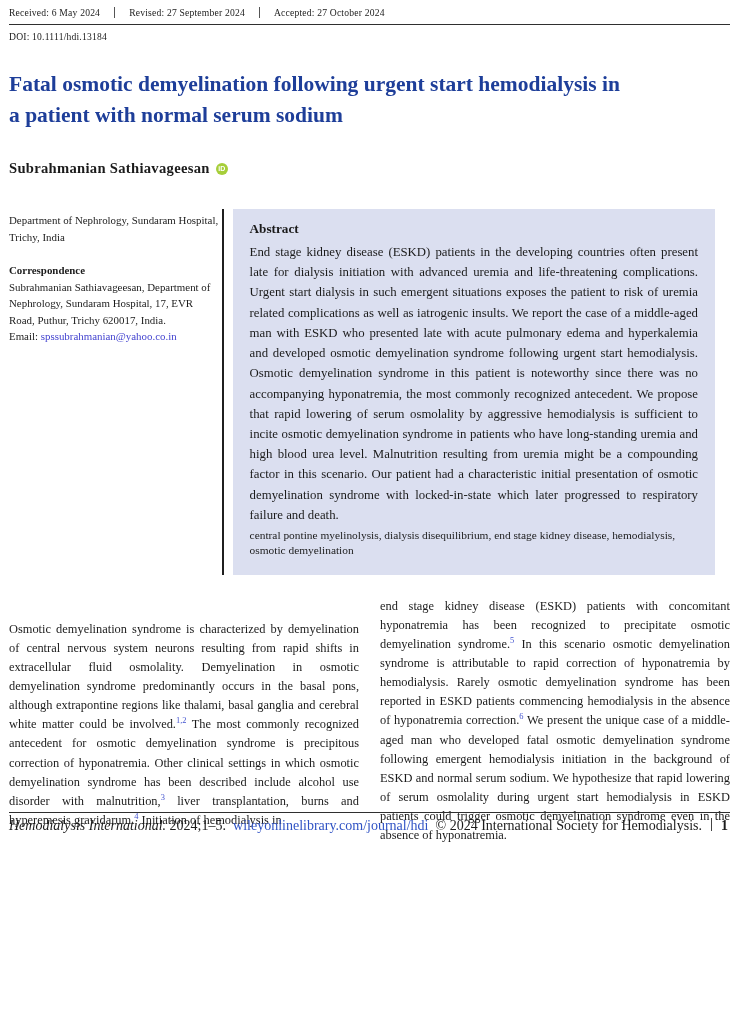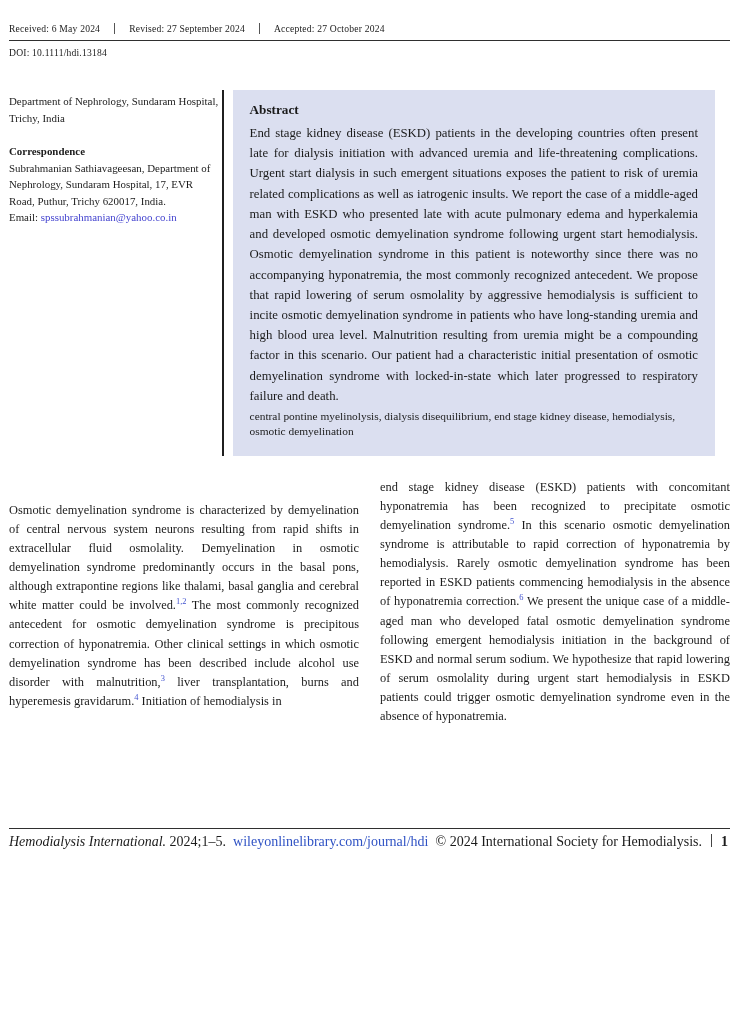--- a/index.html
+++ b/index.html
@@ -1,20 +1,20 @@
 <!DOCTYPE html>
 <html><head>
 <meta charset="utf-8">
 <style>
   * { margin:0; padding:0; box-sizing:border-box; }
   html,body { background:#ffffff; }
   .page {
     position:relative;
     width:739px; height:843px;
-    margin:16px auto;
+    margin:0 auto;
     background:#ffffff;
     font-family:"Liberation Serif","DejaVu Serif",serif;
     color:#1b1b1b;
     overflow:hidden;
     border-radius:8px;
   }
   .content { padding:0 9px; }
 
   
   .top-meta {
@@ -130,21 +130,26 @@
 
     <div class="top-meta">
       <span class="meta-item">Received: 6 May 2024</span>
       <span class="meta-item">Revised: 27 September 2024</span>
       <span class="meta-item">Accepted: 27 October 2024</span>
     </div>
 
     <div class="doi-row">DOI: 10.1111/hdi.13184</div>
 
 
+    <h1 class="title">Fatal osmotic demyelination following urgent start hemodialysis in a patient with normal serum sodium</h1>
 
+    <div class="author-row">
+      <span class="author-name">Subrahmanian Sathiavageesan</span>
+      <span class="orcid">iD</span>
+    </div>
 
     <div class="info-grid">
       <div class="info-left">
         <div class="affiliation">Department of Nephrology, Sundaram Hospital, Trichy, India</div>
         <div class="corr-heading">Correspondence</div>
         <div class="corr-address">Subrahmanian Sathiavageesan, Department of Nephrology, Sundaram Hospital, 17, EVR Road, Puthur, Trichy 620017, India.</div>
         <div class="email-line"><span>Email: </span><a class="email-link">spssubrahmanian@yahoo.co.in</a></div>
       </div>
 
       <div class="v-divider"></div>

